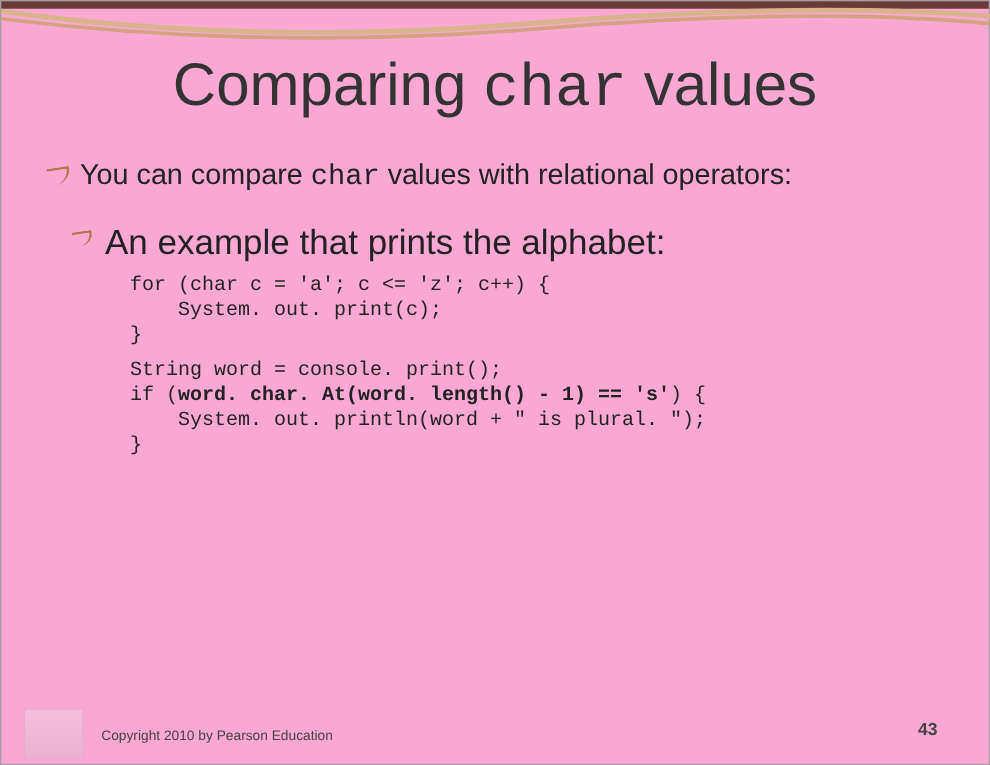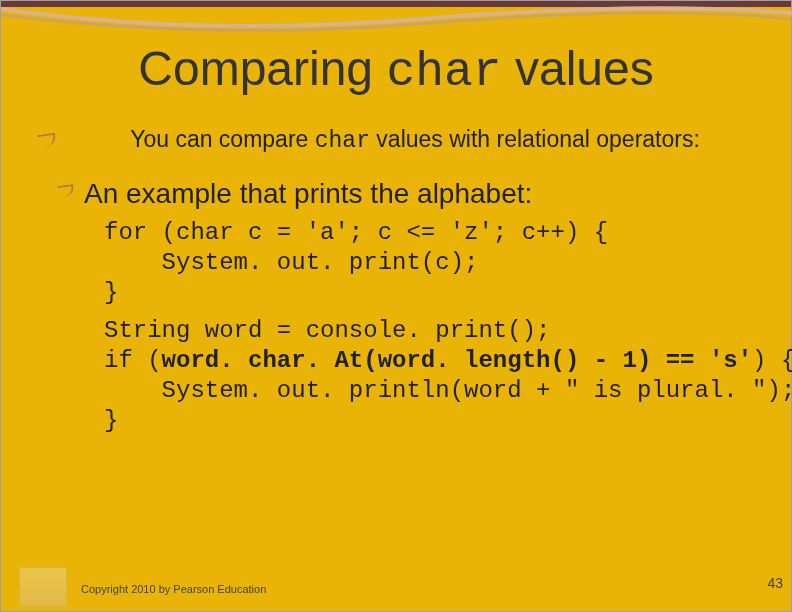--- a/index.html
+++ b/index.html
@@ -8,21 +8,21 @@
     padding: 0;
     width: 792px;
     height: 612px;
     overflow: hidden;
     font-family: Verdana, sans-serif;
   }
   .slide {
     position: relative;
     width: 792px;
     height: 612px;
-    background: #eab308;
+    background: #f9a8d4;
     border: 1px solid #a0a0a0;
   }
   .top-bar {
     position: absolute;
     top: 0; left: 0; right: 0;
     height: 6px;
     background: #6a3a3a;
   }
   .curves {
     position: absolute;
@@ -48,21 +48,20 @@
     top: 125px;
     left: 35px;
     right: 25px;
   }
   .bullet1 {
     position: relative;
     font-size: 23px;
     color: #222;
     padding-left: 28px;
     margin-bottom: 6px;
-    text-align: center;
   }
   .bullet1::before {
     content: "";
     position: absolute;
     left: 2px;
     top: 8px;
     width: 16px;
     height: 12px;
     border-top: 2px solid #b07a4a;
     border-right: 2px solid #b07a4a;
@@ -99,34 +98,35 @@
     color: #222;
     margin-left: 70px;
     margin-top: 10px;
     margin-bottom: 8px;
   }
   .examples-line .seg {
     display: inline-block;
   }
   .codeblock {
     font-family: "Courier New", monospace;
-    font-size: 24px;
+    font-size: 16px;
     color: #222;
     margin-left: 68px;
     margin-top: 8px;
     white-space: pre;
     line-height: 1.25;
   }
   .bold { font-weight: bold; }
   .footer-pg {
     position: absolute;
     bottom: 20px;
-    right: 8px;
+    right: 41px;
     font-size: 14px;
     color: #444;
+    font-weight: bold;
   }
   .copyright {
     position: absolute;
     bottom: 16px;
     left: 80px;
     font-size: 11px;
     color: #444;
   }
   .book-img {
     position: absolute;

